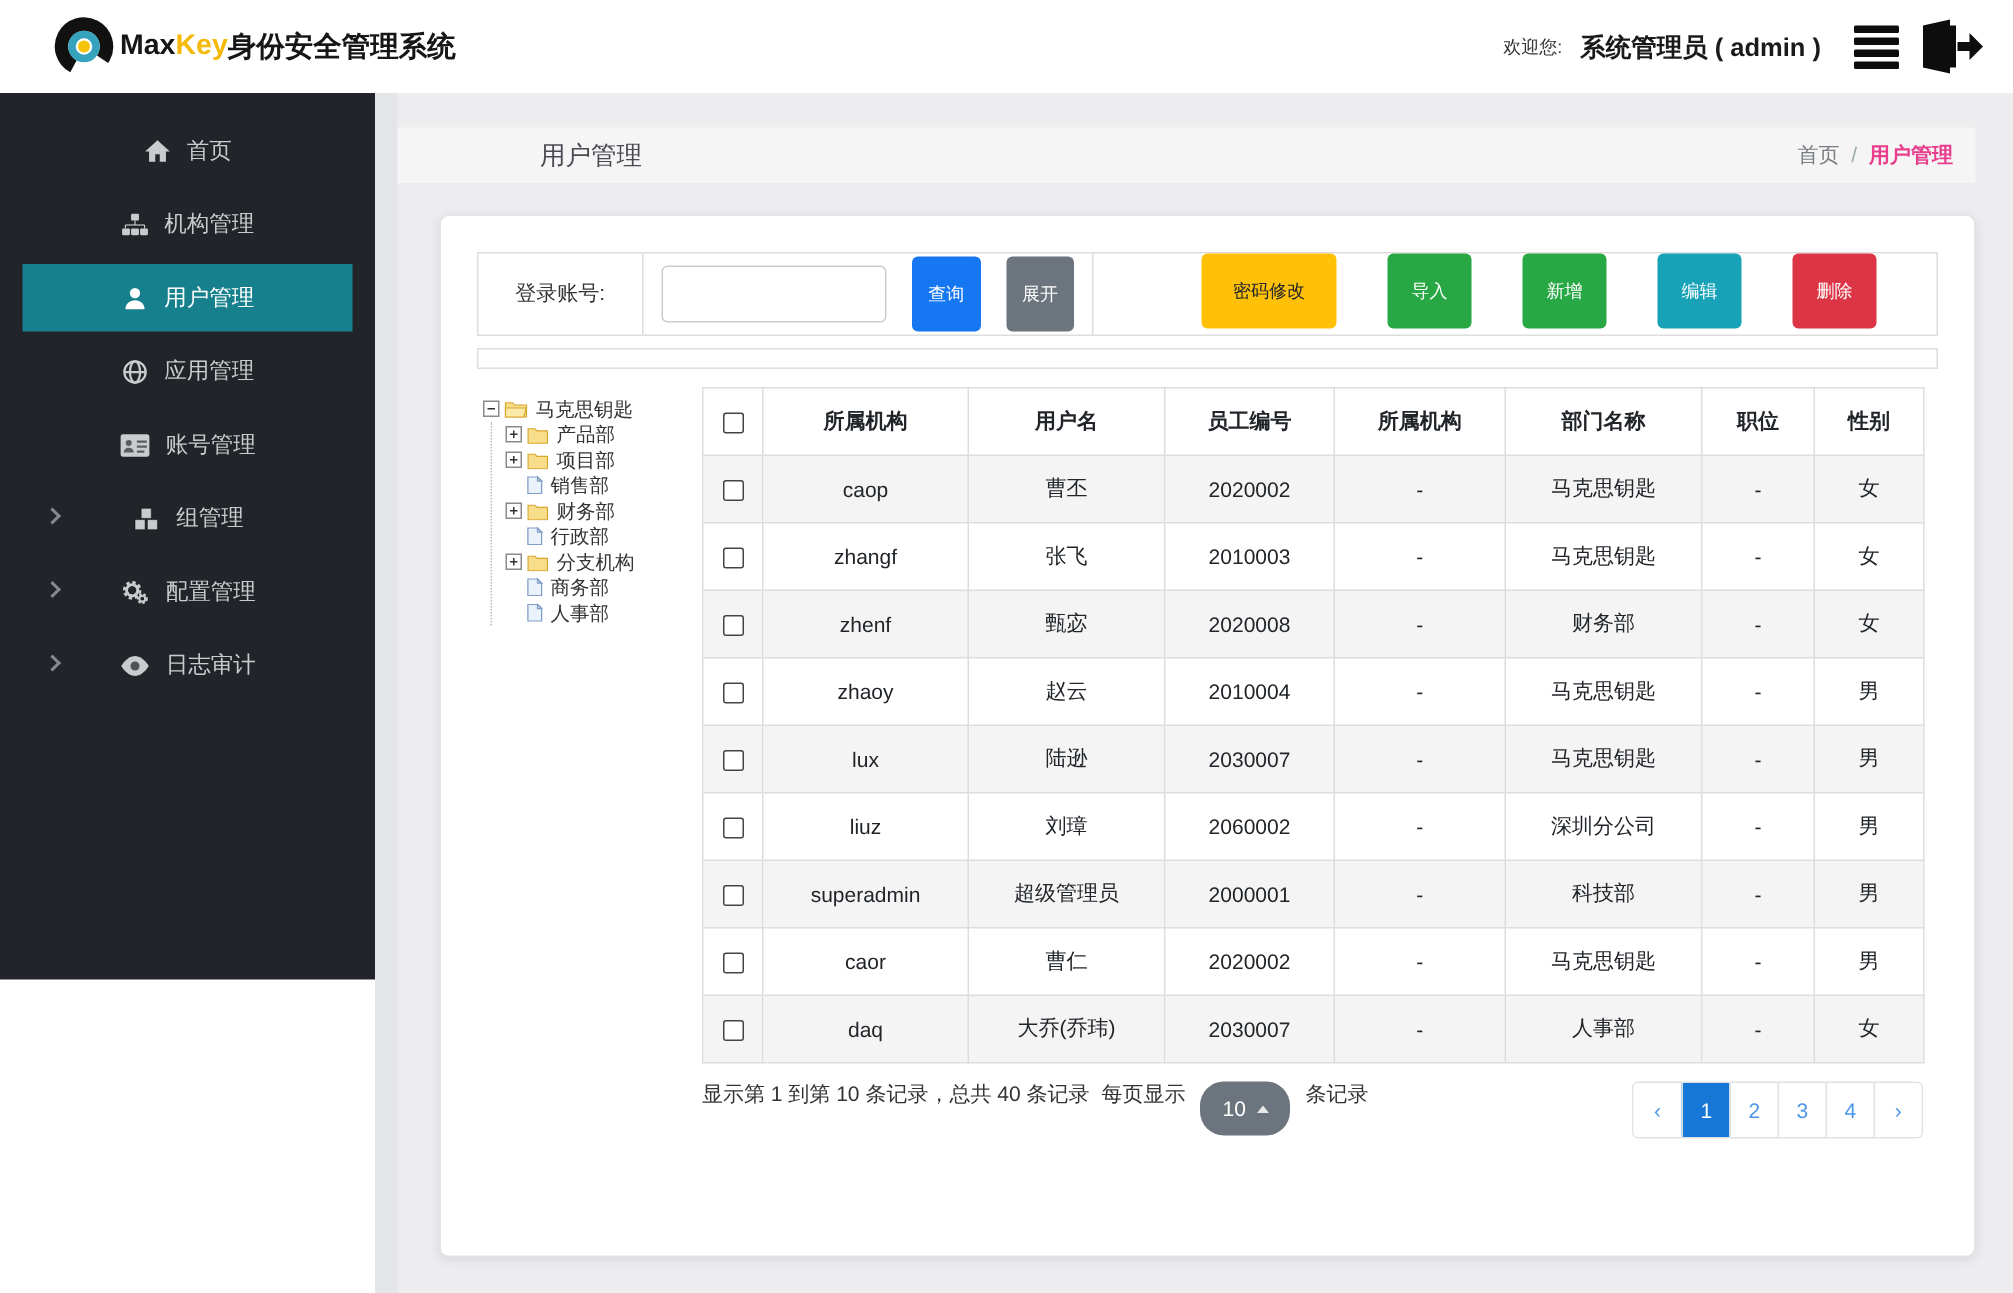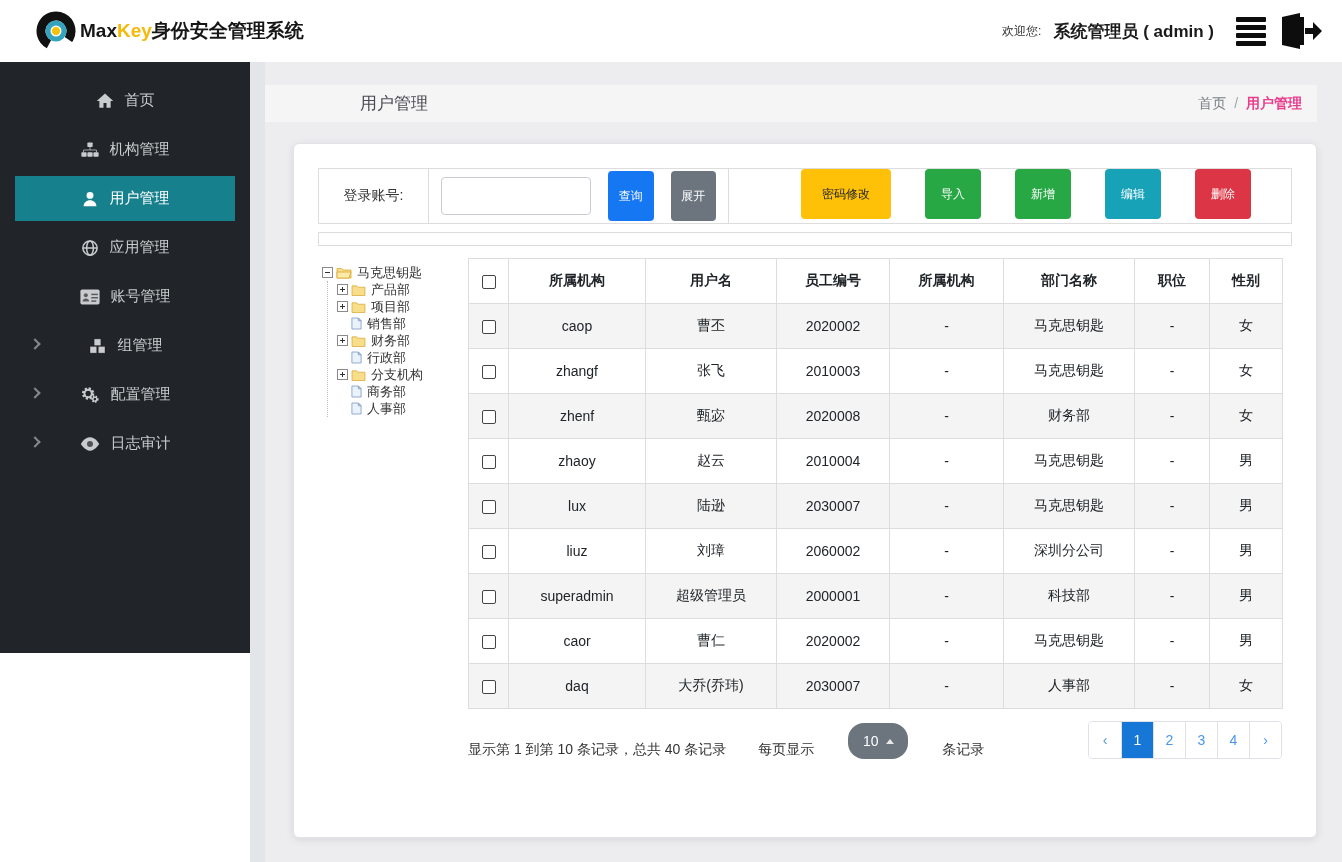--- a/index.html
+++ b/index.html
@@ -79,21 +79,21 @@
   .table-zone { flex:1; }
   table.users { width:814px; border-collapse:collapse; font-size:14px; color:#212529; table-layout:fixed; }
   .users th, .users td { border:1px solid #ddd; text-align:center; height:45px; overflow:hidden; }
   .users thead th { font-weight:bold; background:#fff; }
   .users tbody tr:nth-child(odd) { background:#f4f4f4; }
   .users tbody tr:nth-child(even){ background:#fff; }
   .cb { appearance:none; -webkit-appearance:none; width:14px; height:14px; border:1.6px solid #444;
         border-radius:2px; background:#fff; vertical-align:middle; cursor:pointer; }
 
   
-  .table-footer { display:flex; align-items:flex-end; margin-top:12px; width:814px; font-size:14px; color:#333;gap:24px; }
+  .table-footer { display:flex; align-items:flex-start; margin-top:12px; width:814px; font-size:14px; color:#333; }
   .page-size-btn { background:#6c757d; color:#fff; border:none; border-radius:16px; width:60px; height:36px;
                    margin:0 10px; font-size:14px; display:inline-flex; align-items:center; justify-content:center;
                    gap:7px; cursor:pointer; font-family:inherit; }
   .caret-up { width:0; height:0; border-left:4px solid transparent; border-right:4px solid transparent;
               border-bottom:5px solid #e8e8e8; }
   .pager { margin-left:auto; display:flex; border:1px solid #dee2e6; border-radius:4px; overflow:hidden; }
   .pager a { min-width:32px; height:36px; display:flex; align-items:center; justify-content:center;
              color:#4b96e8; border-left:1px solid #dee2e6; font-size:14px; text-decoration:none;
              background:#fff; cursor:pointer; padding:0 4px; }
   .pager a:first-child { border-left:none; }

